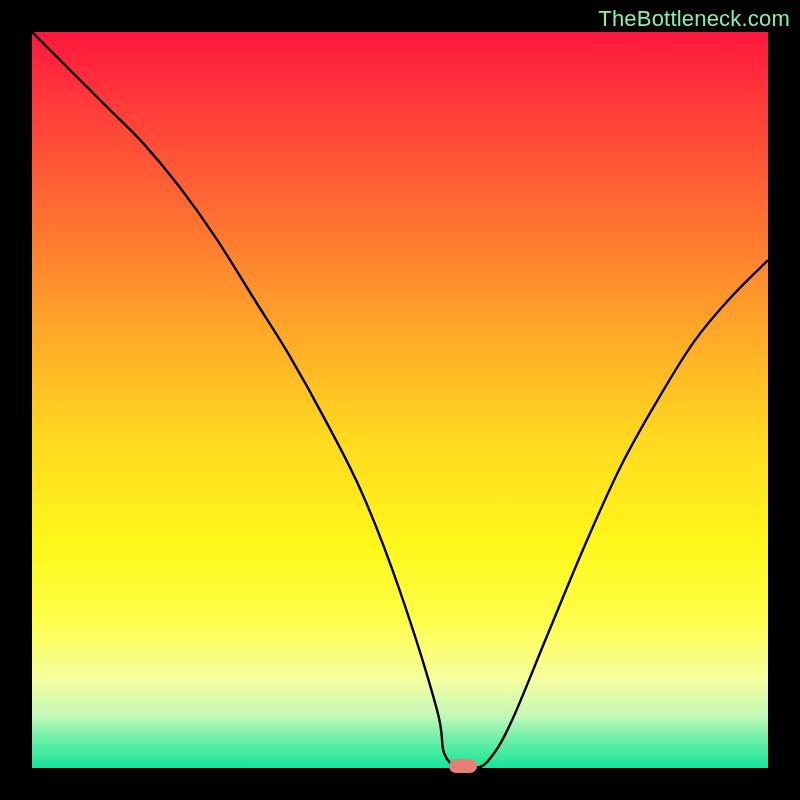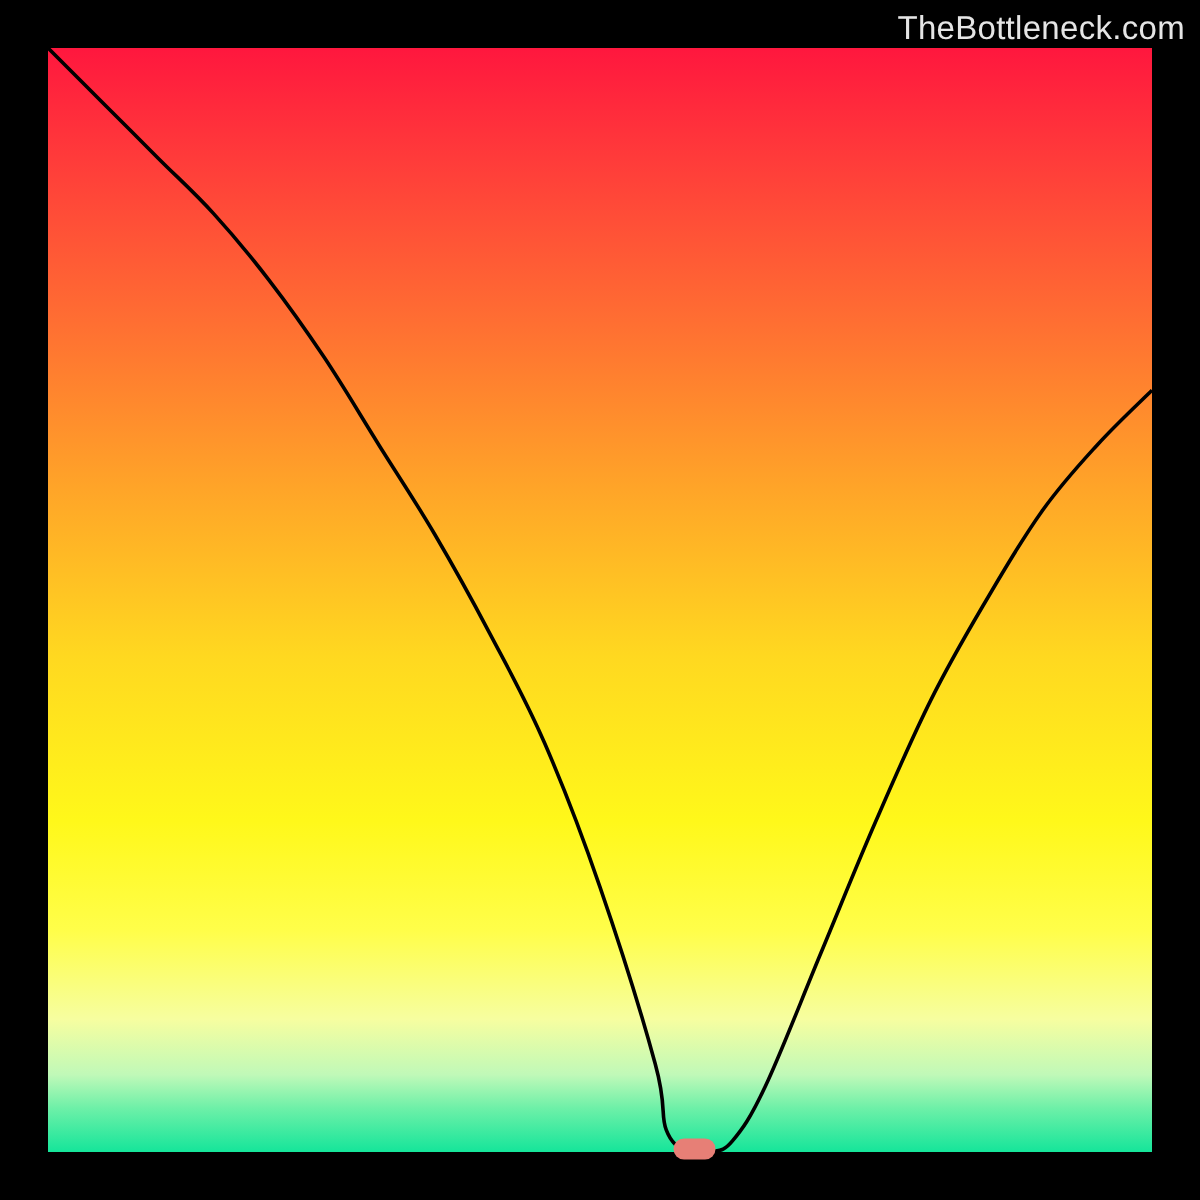--- a/index.html
+++ b/index.html
@@ -35,21 +35,21 @@
       #6ef0a8 96%,
       #15e59a 100%
     );
   }
   .watermark {
     position: absolute;
     top: 6px;
     right: 10px;
     font-family: Arial, Helvetica, sans-serif;
     font-size: 22px;
-    color: #e5e5e5;
+    color: #86efac;
     letter-spacing: 0.2px;
     user-select: none;
     text-align: right;
   }
   svg.curve {
     position: absolute;
     left: 0;
     top: 0;
     width: 736px;
     height: 736px;

